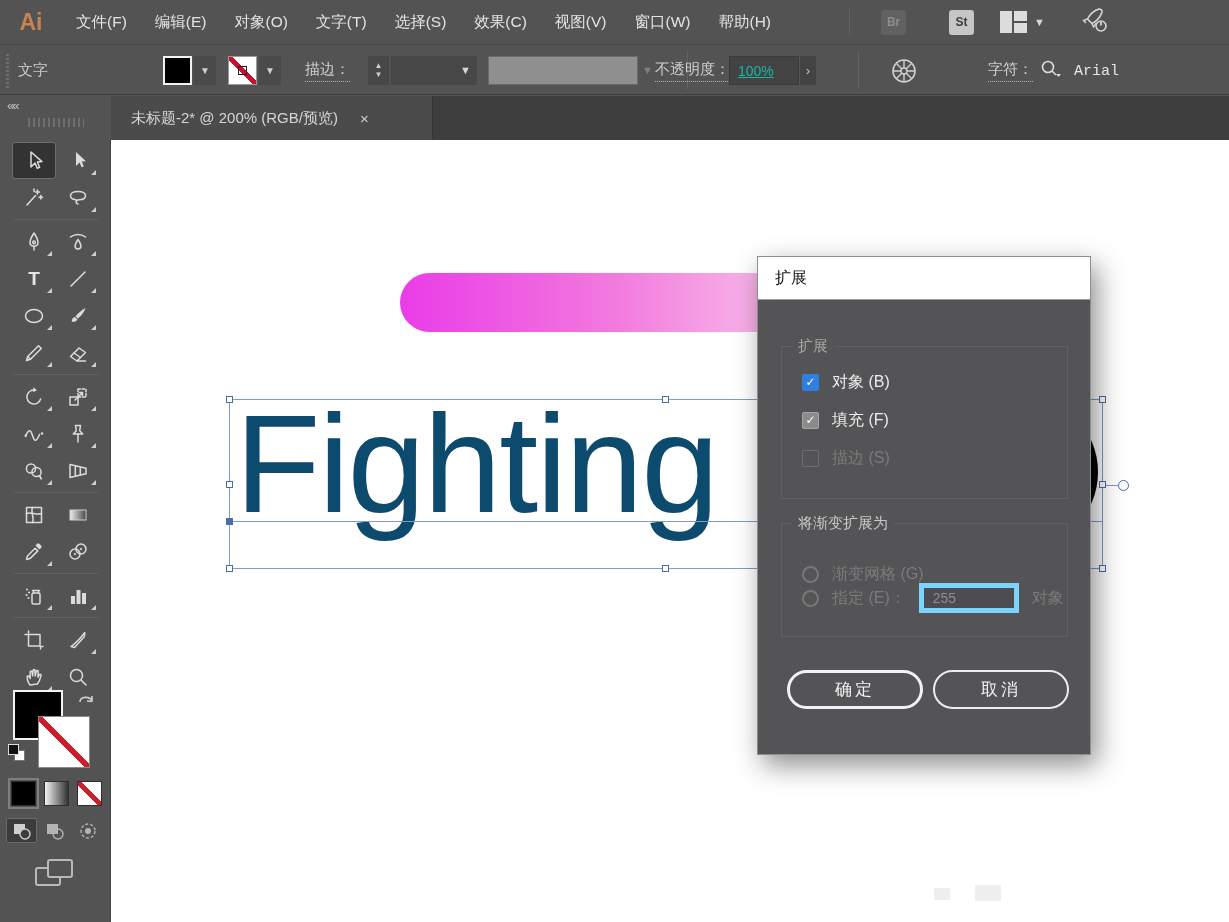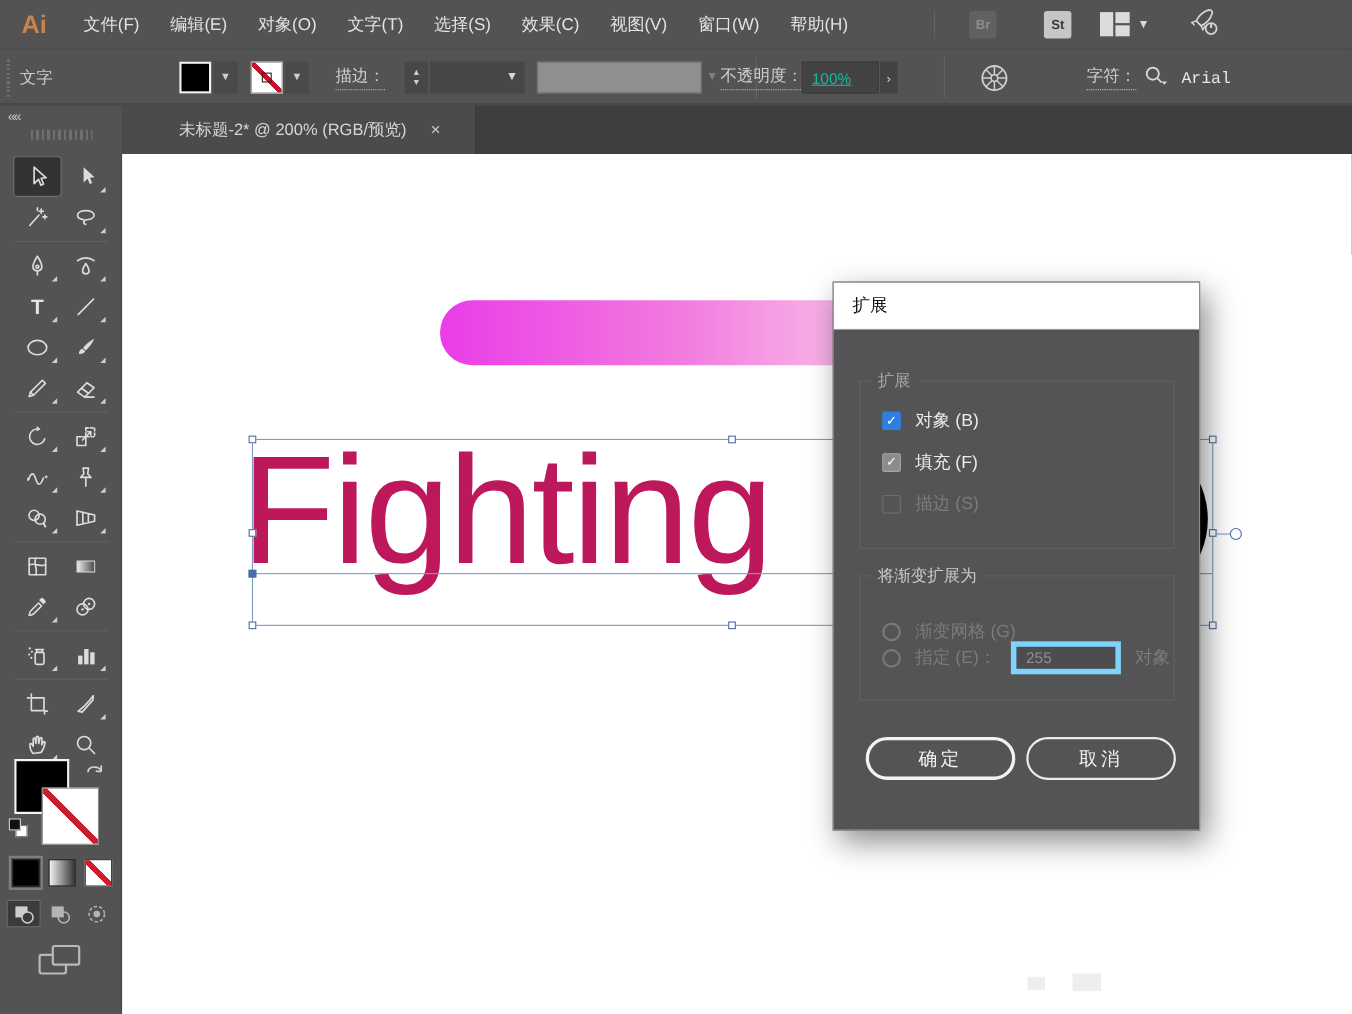--- a/index.html
+++ b/index.html
@@ -49,21 +49,21 @@
   #wheel-icon{position:absolute;left:891px;top:12px;}
   #character-label{position:absolute;left:988px;top:14px;}
   #font-search{position:absolute;left:1040px;top:13px;display:flex;align-items:center;gap:10px;color:#e0e0e0;}
   #font-name{font-size:15px;color:#e6e6e6;font-family:"Liberation Mono","DejaVu Sans Mono",monospace;}
 
   
   #tabstrip{position:absolute;left:0;top:96px;width:1229px;height:44px;background:#3e3e3e;}
   #tabstrip-left{position:absolute;left:0;top:0;width:111px;height:44px;background:#535353;}
   #collapse-icon{position:absolute;left:7px;top:2px;color:#c3c3c3;font-size:13px;letter-spacing:-2px;}
   .grip-h{position:absolute;left:28px;top:22px;width:56px;height:9px;background:repeating-linear-gradient(to right,#6f6f6f 0 2px,transparent 2px 5px);}
-  #doc-tab{position:absolute;left:111px;top:0;width:322px;height:44px;background:#4b4b4b;display:flex;align-items:center;border-right:1px solid #363636;justify-content:center;}
+  #doc-tab{position:absolute;left:111px;top:0;width:322px;height:44px;background:#4b4b4b;display:flex;align-items:center;border-right:1px solid #363636;}
   #tab-title{color:#d6d6d6;font-size:15px;margin-left:20px;white-space:nowrap;}
   #tab-close{color:#cfcfcf;font-size:15px;margin-left:22px;cursor:default;}
 
   
   #toolbar{position:absolute;left:0;top:140px;width:111px;height:782px;background:#535353;border-right:1px solid #464646;}
   #tools-grid{position:absolute;left:12px;top:2px;width:88px;display:grid;grid-template-columns:44px 44px;}
   .tool-cell{position:relative;width:44px;height:37px;display:flex;align-items:center;justify-content:center;}
   .tool-cell.active{background:#333333;border:1px solid #6e6e6e;border-radius:3px;}
   .tool-cell.flyout::after{content:"";position:absolute;right:4px;bottom:4px;border-left:5px solid transparent;border-bottom:5px solid #cfcfcf;}
   .tool-sep{grid-column:1 / span 2;height:7px;position:relative;}
@@ -92,21 +92,21 @@
   #modes-row{position:absolute;left:6px;top:678px;width:100px;height:26px;display:flex;gap:2px;}
   .mode-btn{width:31px;height:25px;display:flex;align-items:center;justify-content:center;border-radius:2px;}
   .mode-btn.selected{background:#3b3b3b;border:1px solid #6b6b6b;}
 
   #screen-mode{position:absolute;left:32px;top:716px;}
 
   
   #canvas{position:absolute;left:111px;top:140px;width:1118px;height:782px;background:#ffffff;}
   #pink-bar{position:absolute;left:289px;top:133px;width:392px;height:59px;border-radius:30px;background:linear-gradient(90deg,#ea3ce8 0%,#f27ade 55%,#f9c0ea 100%);z-index:1;}
   #black-circle{position:absolute;left:831px;top:254px;width:156px;height:156px;border-radius:50%;background:#000;z-index:1;}
-  #artwork-text{position:absolute;left:108px;top:254px;font-size:140px;line-height:1;color:#be185d;letter-spacing:-2px;z-index:2;white-space:nowrap;}
+  #artwork-text{position:absolute;left:124px;top:254px;font-size:140px;line-height:1;color:#0c4a6e;letter-spacing:-2px;z-index:2;white-space:nowrap;}
   .faint-mark{position:absolute;background:#cfcfcf;opacity:.35;z-index:0;}
 
   
   .sel{position:absolute;z-index:3;}
   .sel-line{background:#7d9cc8;}
   .sel-h{width:7px;height:7px;background:#fff;border:1px solid #4a6da6;}
   .sel-h.solid{background:#4a6da6;}
   .sel-rot{width:11px;height:11px;border:1px solid #4a6da6;border-radius:50%;background:transparent;}
 
   

